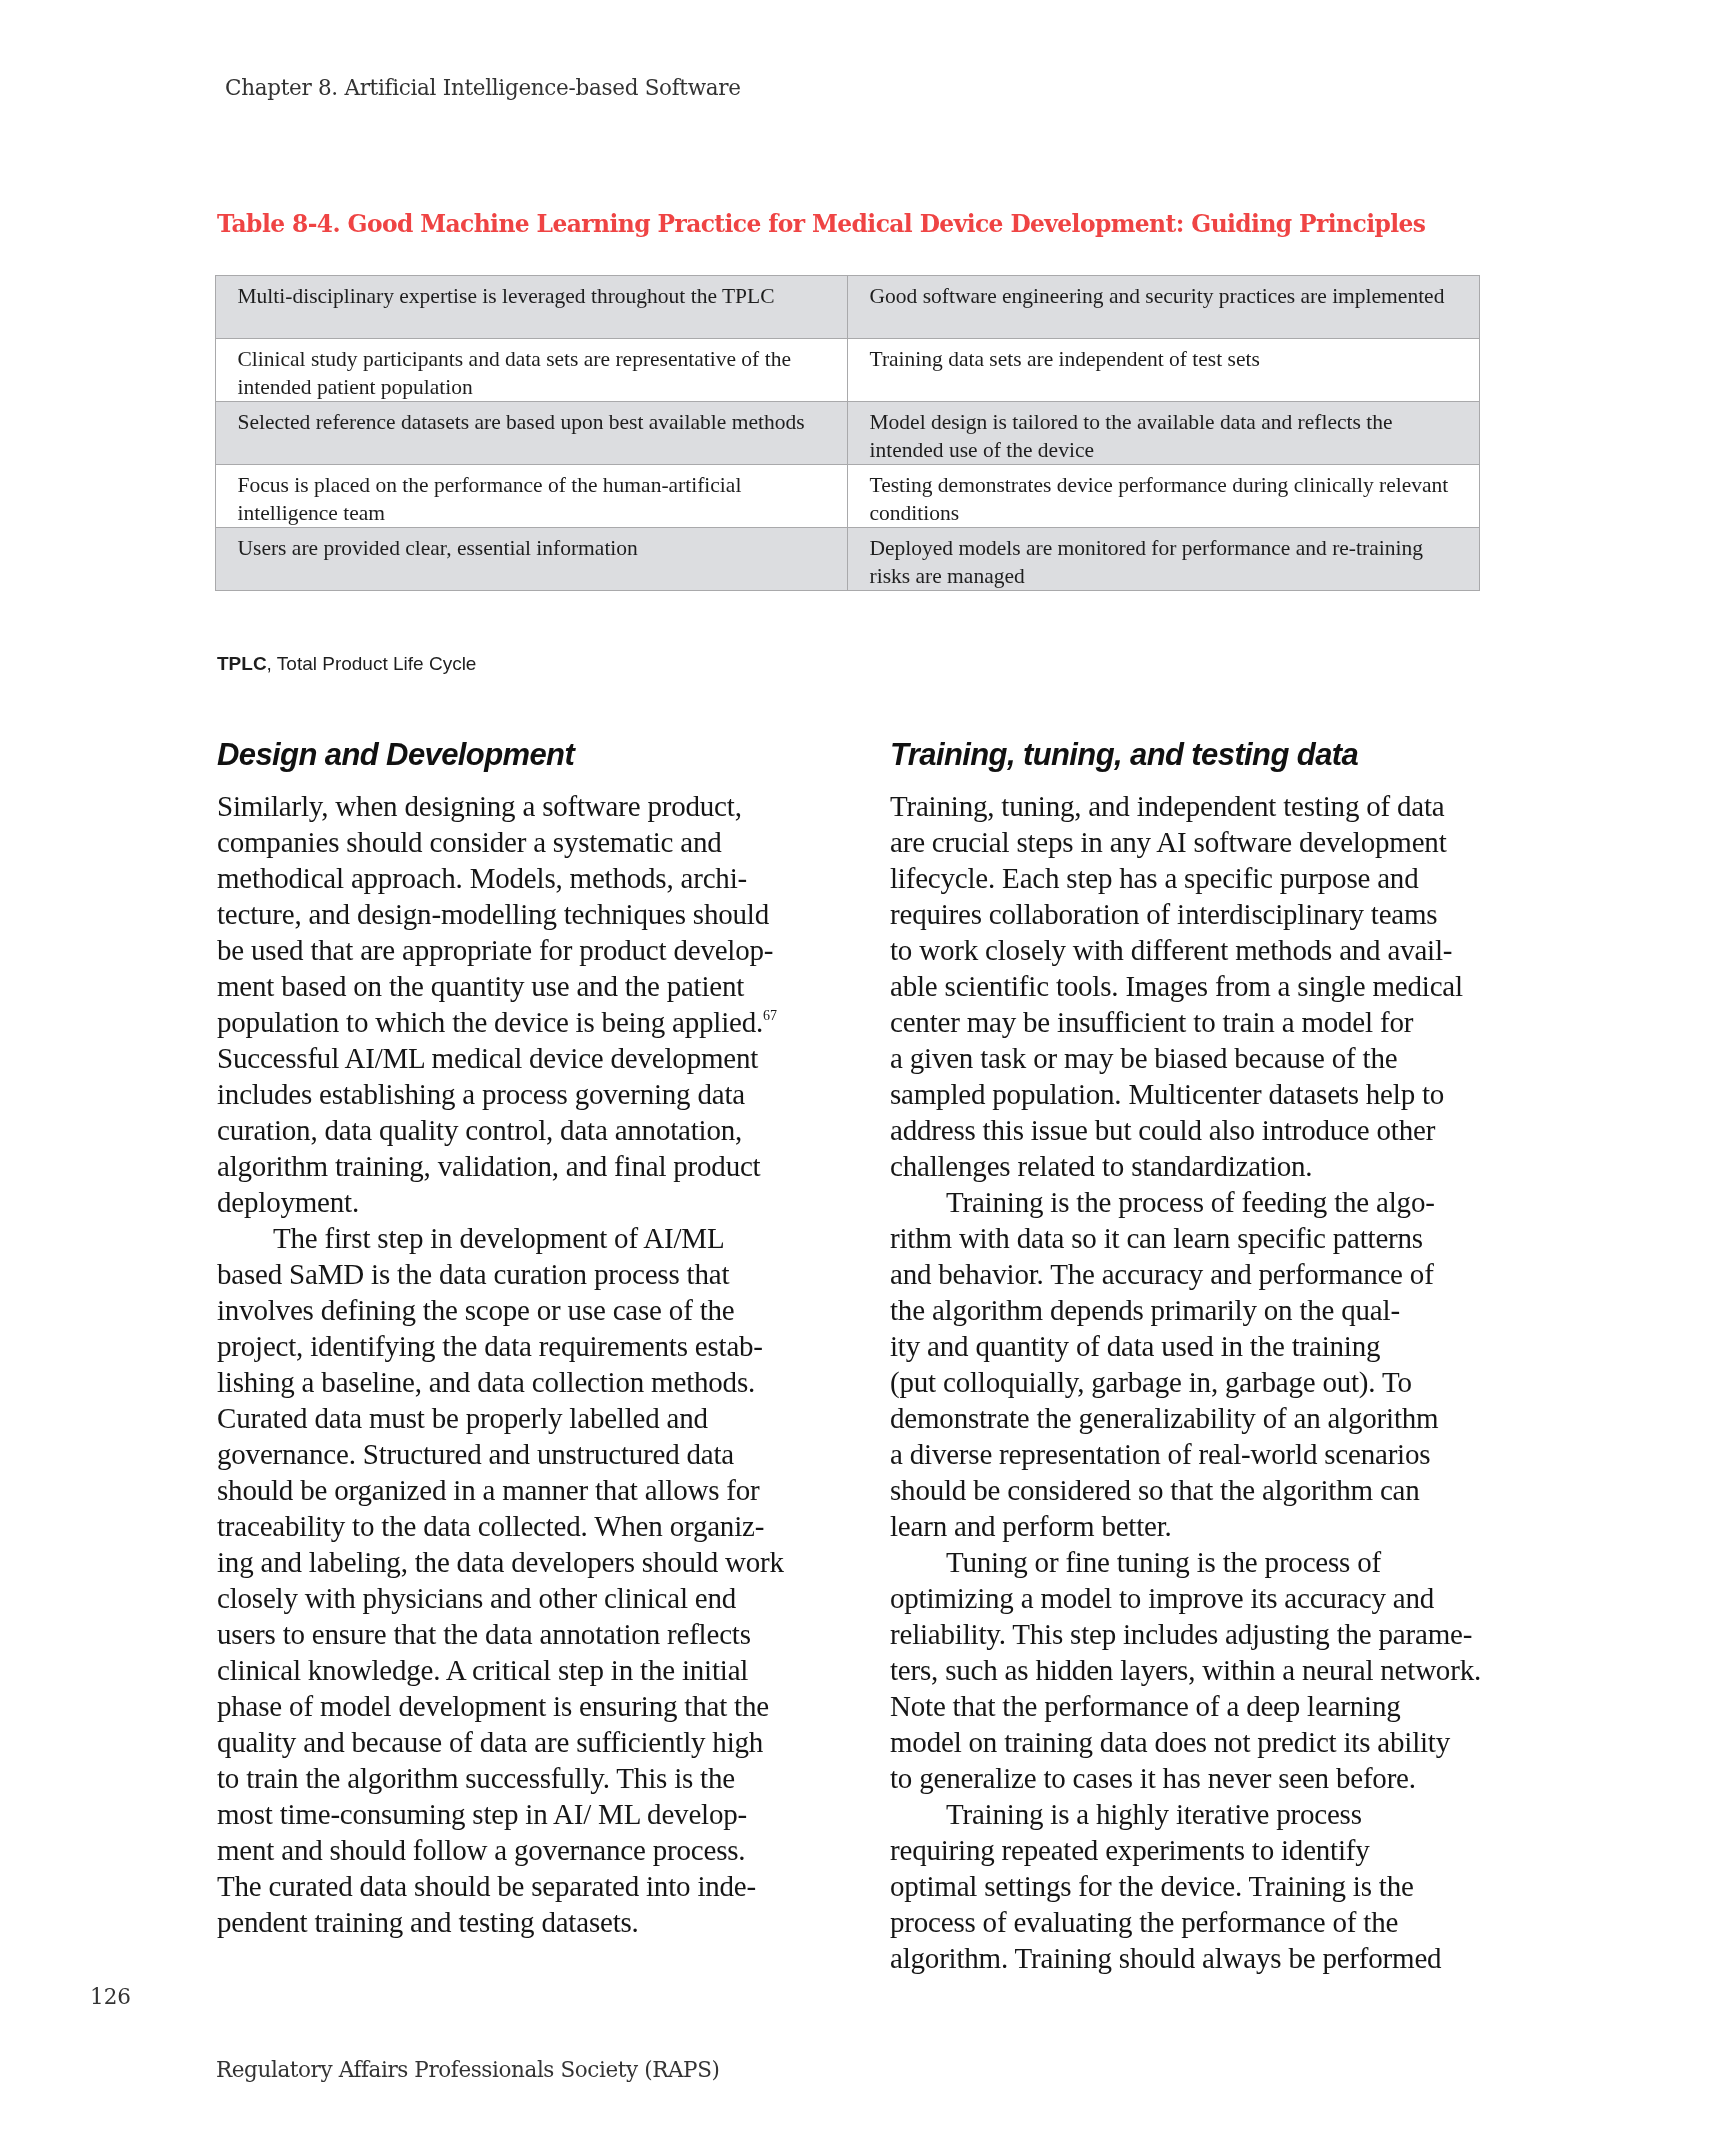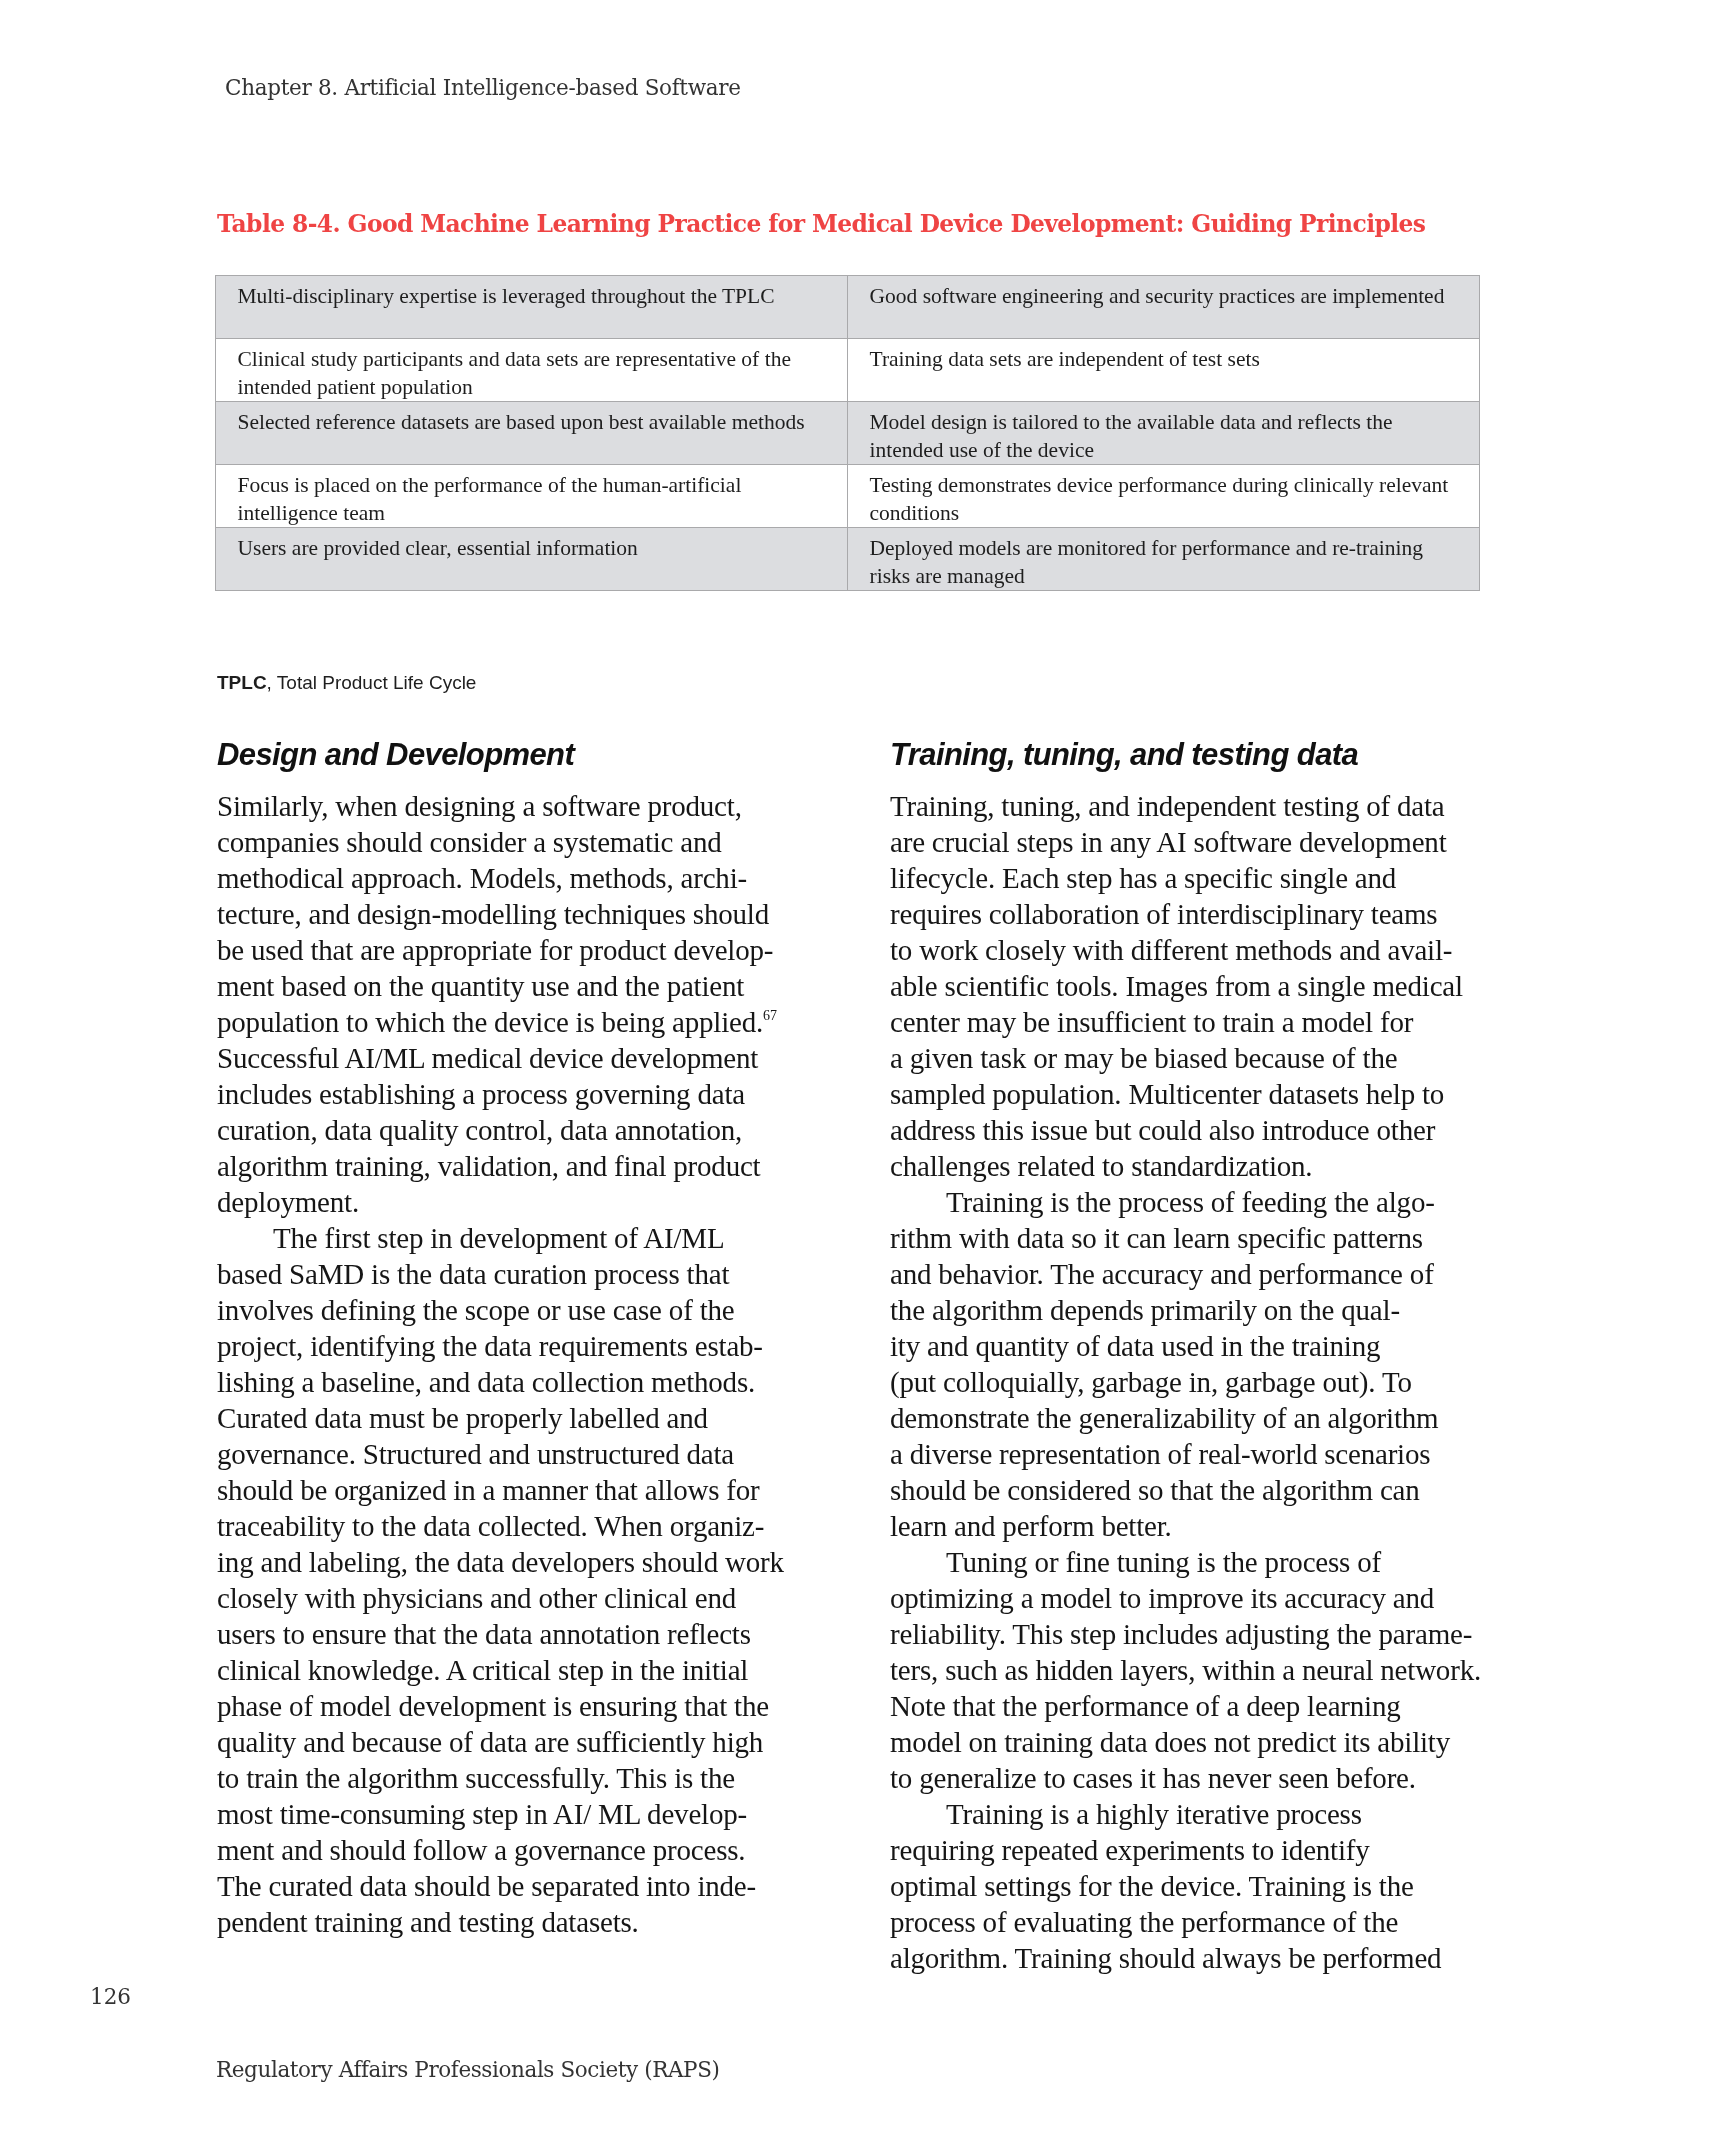--- a/index.html
+++ b/index.html
@@ -26,21 +26,21 @@
     }
     .gmlp-table td {
       width: 50%; height: 63px; vertical-align: top;
       border: 1.9px solid #a9a9ab; padding: 5.6px 19px 0 21.5px;
       line-height: 28px; box-sizing: border-box; font-family: Liberation Serif, serif;
     }
     .gmlp-table tr.shaded td { background: #dcdde0; }
     .gmlp-table tr.plain td { background: #ffffff; }
 
     .footnote {
-      left: 217px; top: 672px;
+      left: 217px; top: 653px;
       font-family: "Liberation Sans", sans-serif; font-size: 19px; color: #1e1e1e;
       white-space: nowrap;
     }
     .footnote b { font-weight: bold; }
 
     .section-heading {
       top: 737px;
       font-family: "Liberation Sans", sans-serif; font-weight: bold; font-style: italic;
       font-size: 31px; color: #111111; letter-spacing: -0.6px;
       white-space: nowrap;
@@ -135,21 +135,21 @@
     <span class="line"><span>quality and because of data are sufficiently high</span></span>
     <span class="line"><span>to train the algorithm successfully. This is the</span></span>
     <span class="line"><span>most time-consuming step in AI/ ML develop-</span></span>
     <span class="line"><span>ment and should follow a governance process.</span></span>
     <span class="line"><span>The curated data should be separated into inde-</span></span>
     <span class="line"><span>pendent training and testing datasets.</span></span>
   </div>
 <div class="body-col col-right" id="right-body">
     <span class="line"><span>Training, tuning, and independent testing of data</span></span>
     <span class="line"><span>are crucial steps in any AI software development</span></span>
-    <span class="line"><span>lifecycle. Each step has a specific single and</span></span>
+    <span class="line"><span>lifecycle. Each step has a specific purpose and</span></span>
     <span class="line"><span>requires collaboration of interdisciplinary teams</span></span>
     <span class="line"><span>to work closely with different methods and avail-</span></span>
     <span class="line"><span>able scientific tools. Images from a single medical</span></span>
     <span class="line"><span>center may be insufficient to train a model for</span></span>
     <span class="line"><span>a given task or may be biased because of the</span></span>
     <span class="line"><span>sampled population. Multicenter datasets help to</span></span>
     <span class="line"><span>address this issue but could also introduce other</span></span>
     <span class="line"><span>challenges related to standardization.</span></span>
     <span class="line indent"><span>Training is the process of feeding the algo-</span></span>
     <span class="line"><span>rithm with data so it can learn specific patterns</span></span>

